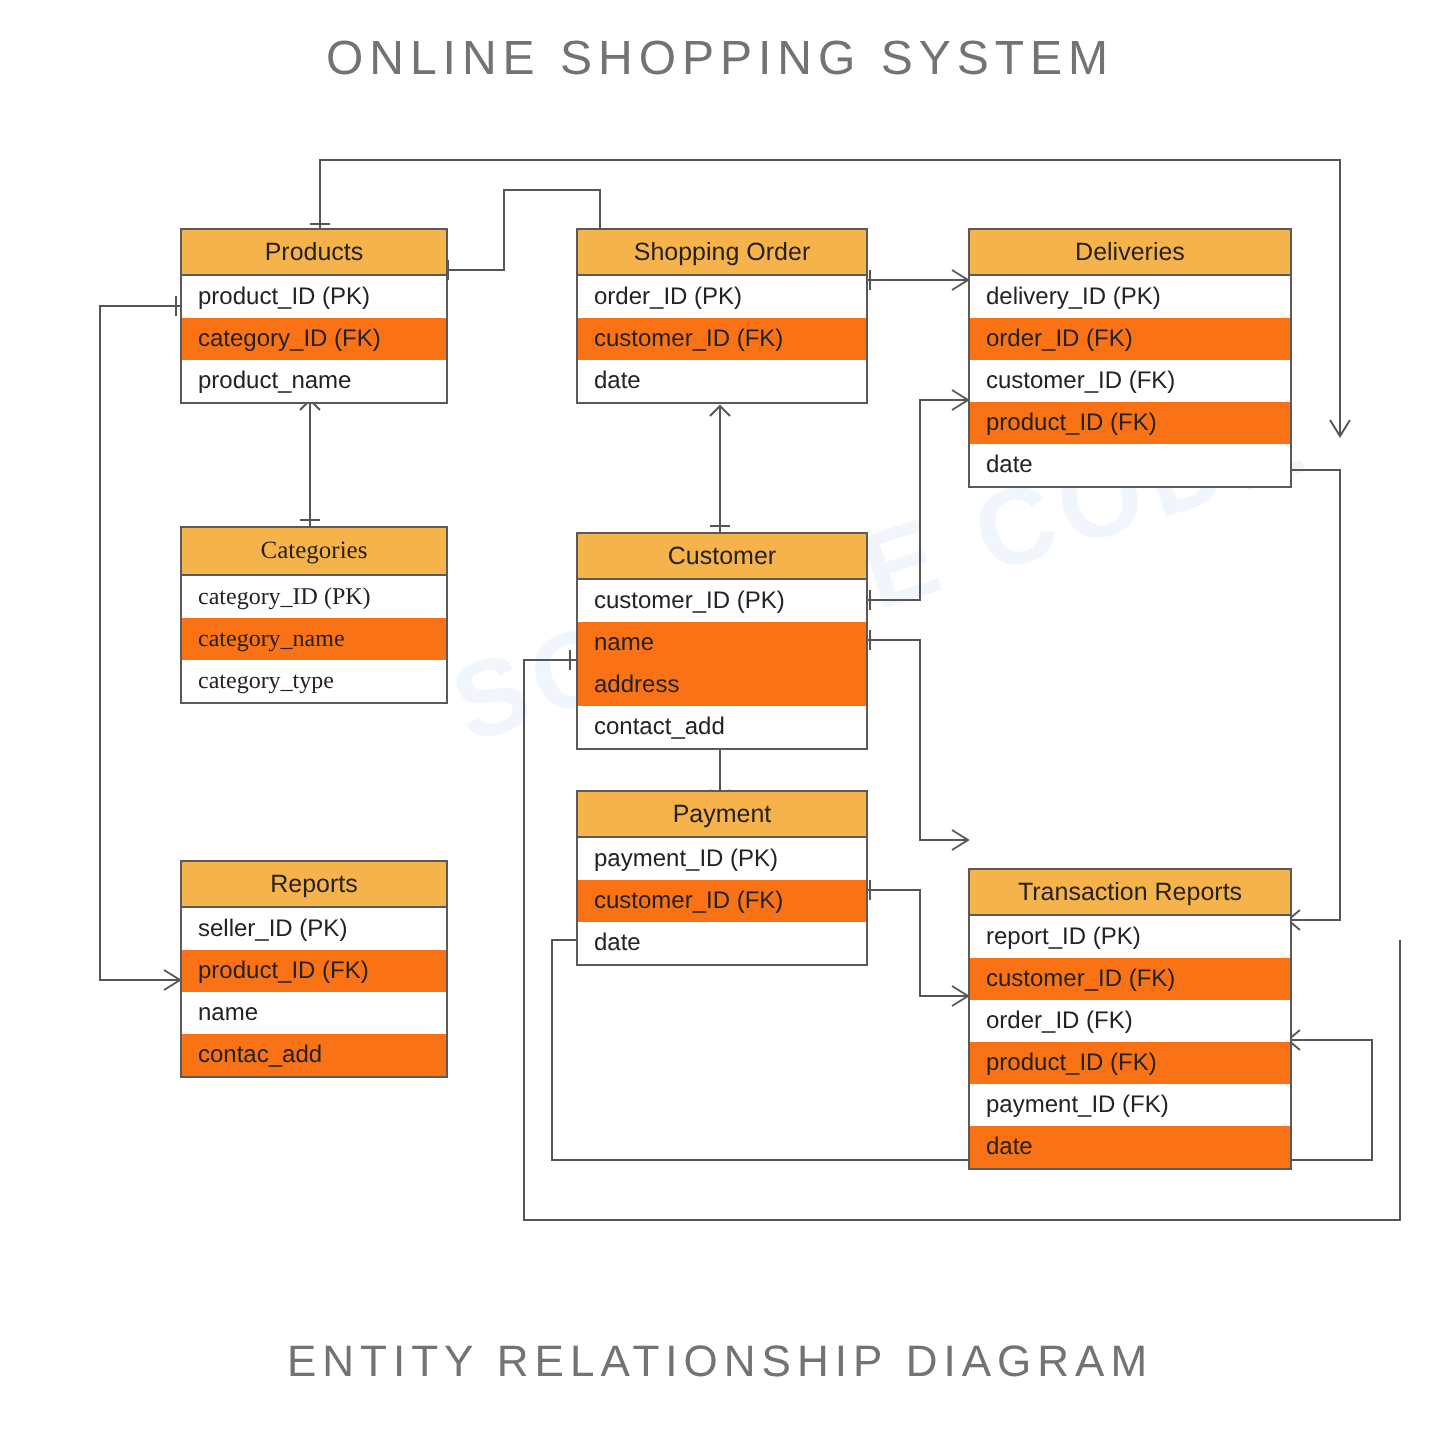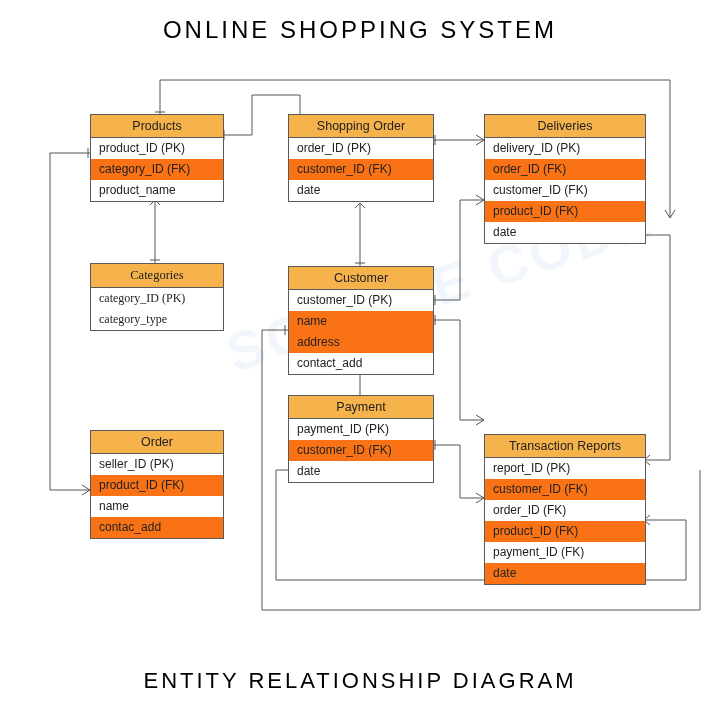--- a/index.html
+++ b/index.html
@@ -16,21 +16,21 @@
     position: relative;
     width: 720px;
     height: 720px;
   }
   .title {
     position: absolute;
     left: 0; right: 0;
     text-align: center;
     font-weight: 300;
     letter-spacing: 3px;
-    color: #000000;
+    color: #737373;
   }
   .title.top { top: 16px; font-size: 24px; }
   .title.bottom { bottom: 26px; font-size: 22px; }
 
   svg.wires {
     position: absolute;
     left: 0; top: 0;
     width: 720px; height: 720px;
     pointer-events: none;
   }
@@ -138,25 +138,26 @@
   <div class="entity" style="left:90px; top:114px; width:132px;">
     <div class="hdr">Products</div>
     <div class="row">product_ID (PK)</div>
     <div class="row alt">category_ID (FK)</div>
     <div class="row">product_name</div>
   </div>
 
   <div class="entity" style="left:90px; top:263px; width:132px;font-family:Liberation Serif, serif;">
     <div class="hdr">Categories</div>
     <div class="row">category_ID (PK)</div>
+    <div class="row alt">category_name</div>
     <div class="row">category_type</div>
   </div>
 
   <div class="entity" style="left:90px; top:430px; width:132px;">
-    <div class="hdr">Order</div>
+    <div class="hdr">Reports</div>
     <div class="row">seller_ID (PK)</div>
     <div class="row alt">product_ID (FK)</div>
     <div class="row">name</div>
     <div class="row alt">contac_add</div>
   </div>
 
   <div class="entity" style="left:288px; top:114px; width:144px;">
     <div class="hdr">Shopping Order</div>
     <div class="row">order_ID (PK)</div>
     <div class="row alt">customer_ID (FK)</div>

